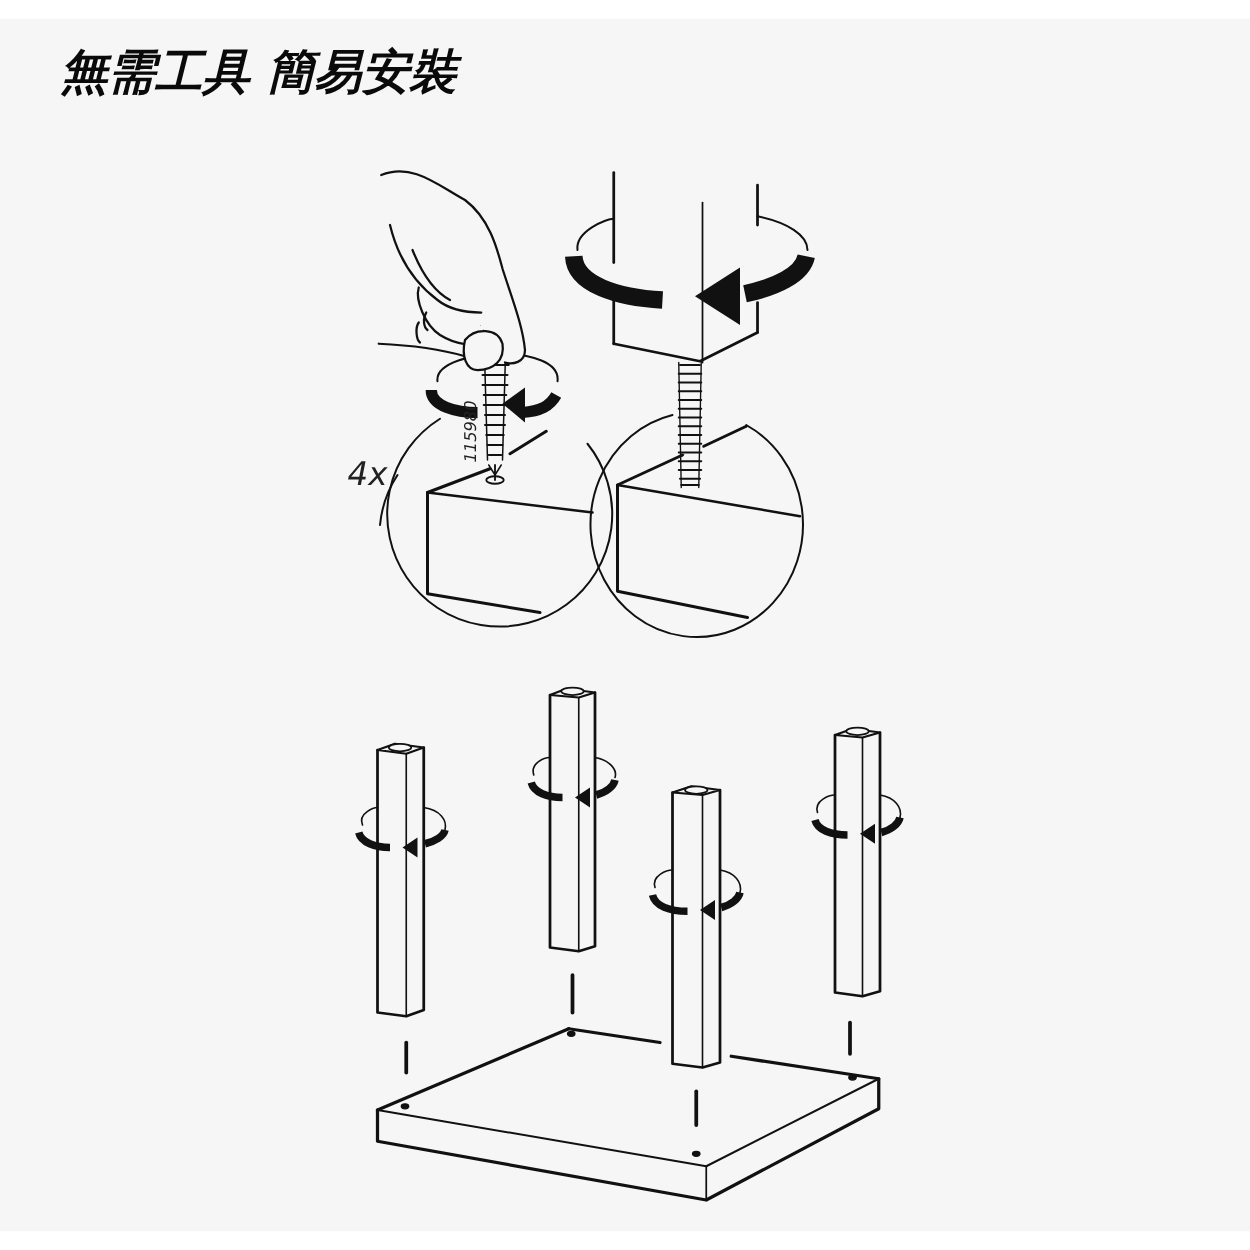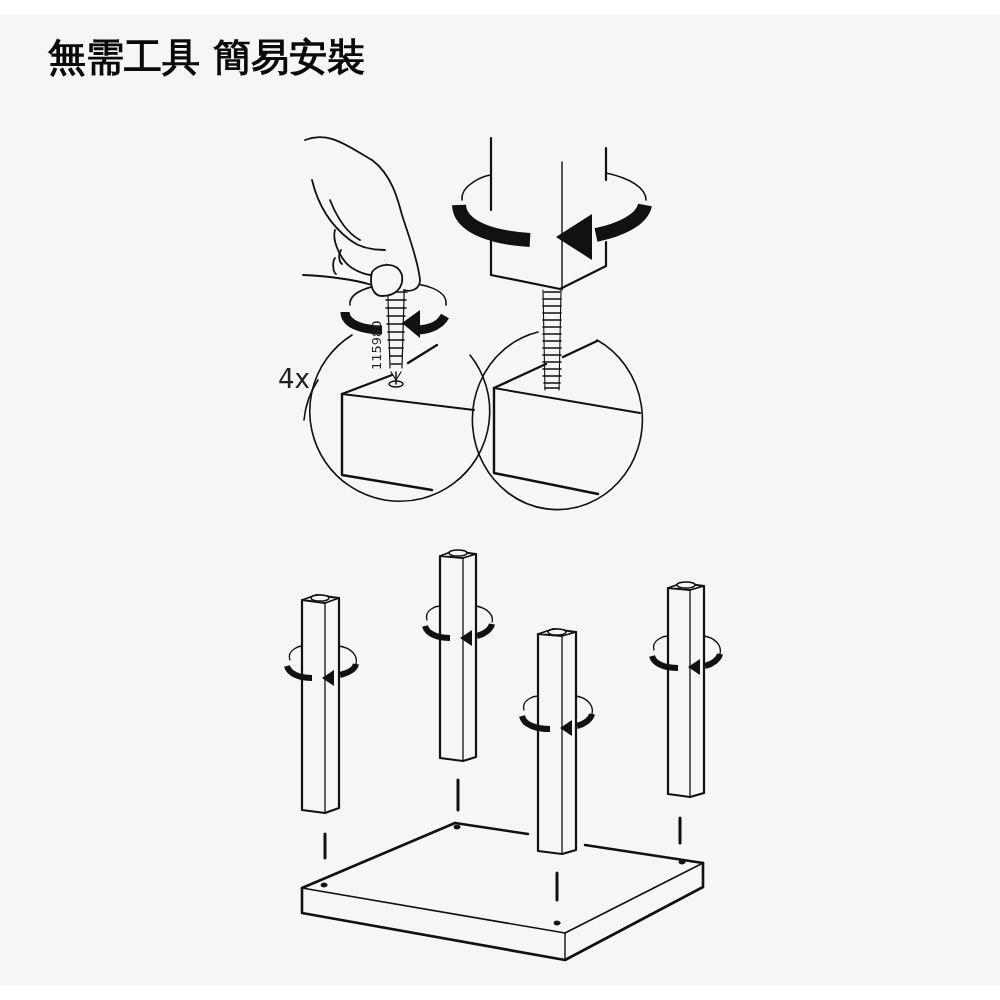--- a/index.html
+++ b/index.html
@@ -4,20 +4,21 @@
   <style>
     html, body { margin: 0; padding: 0; }
     body {
       width: 1000px; height: 1000px; background: #ffffff;
       position: relative; overflow: hidden;
       font-family: "DejaVu Sans", sans-serif;
     }
     .canvas {
       position: absolute; left: 0; top: 15px; width: 1000px; height: 970px;
       background: #f6f6f6;
+      font-style: italic;
     }
     .title {
       position: absolute; left: 48px; top: 23px;
       font-size: 38px; font-weight: bold; color: #0a0a0a;
       letter-spacing: 0px; line-height: 1;
     }
     svg.art { position: absolute; left: 0; top: -15px; }
     .lbl-4x {
       font-family: "DejaVu Sans", sans-serif; font-size: 26px; fill: #222;
     }

